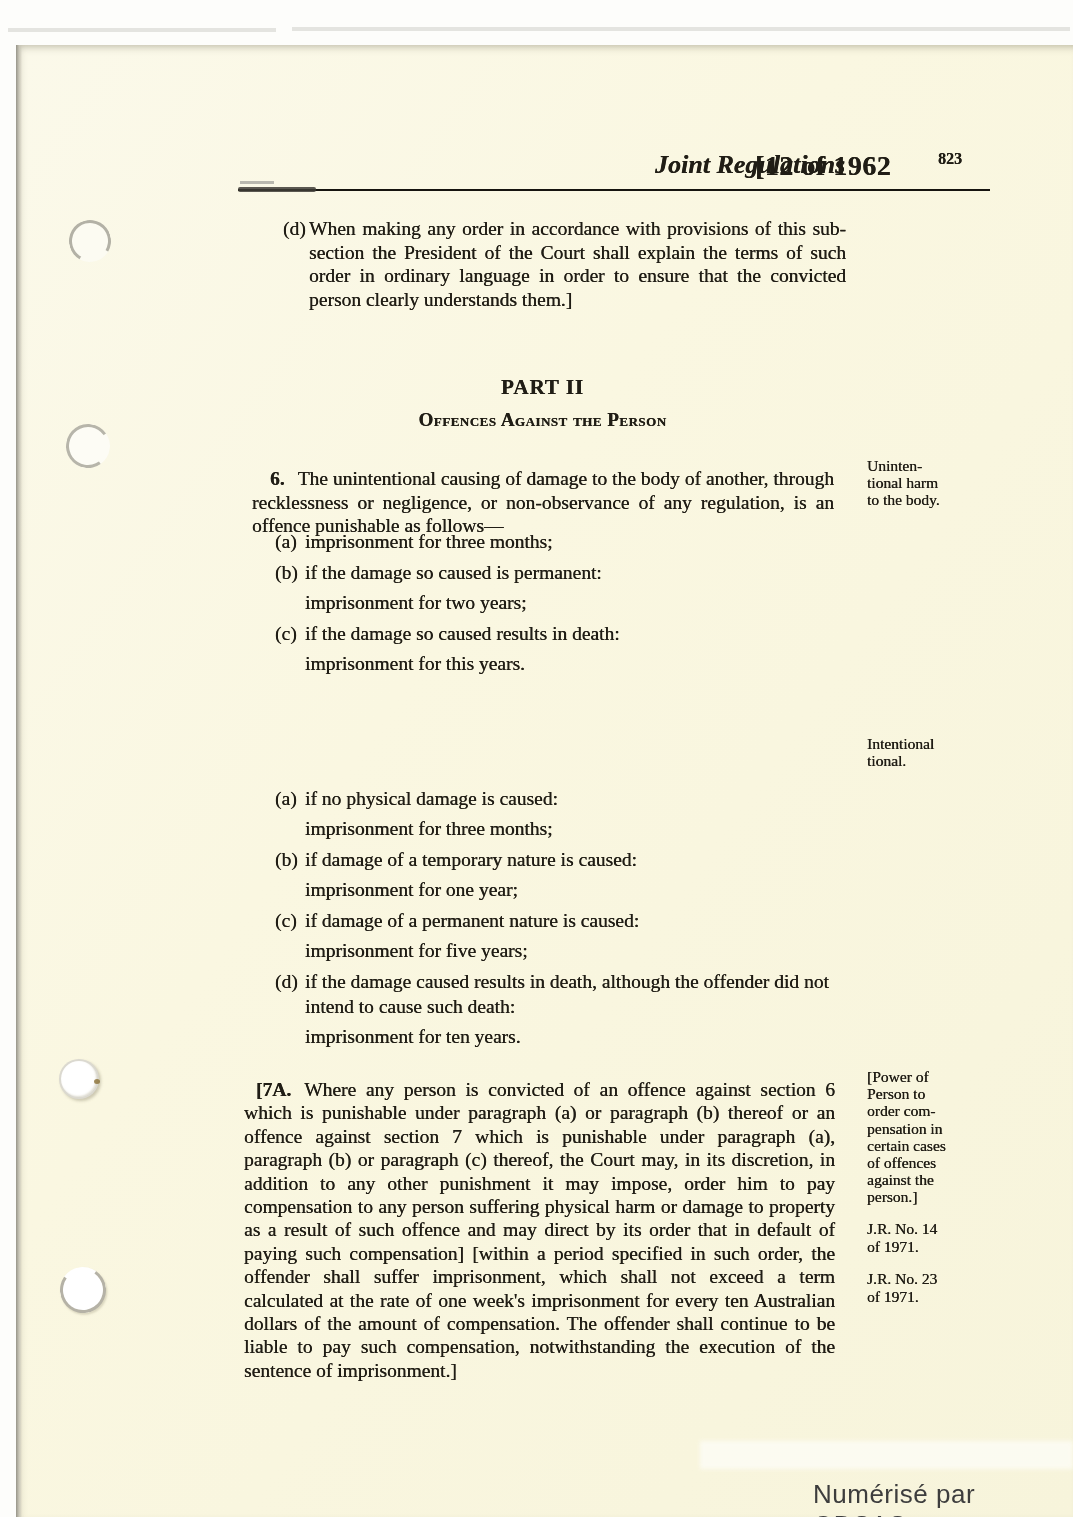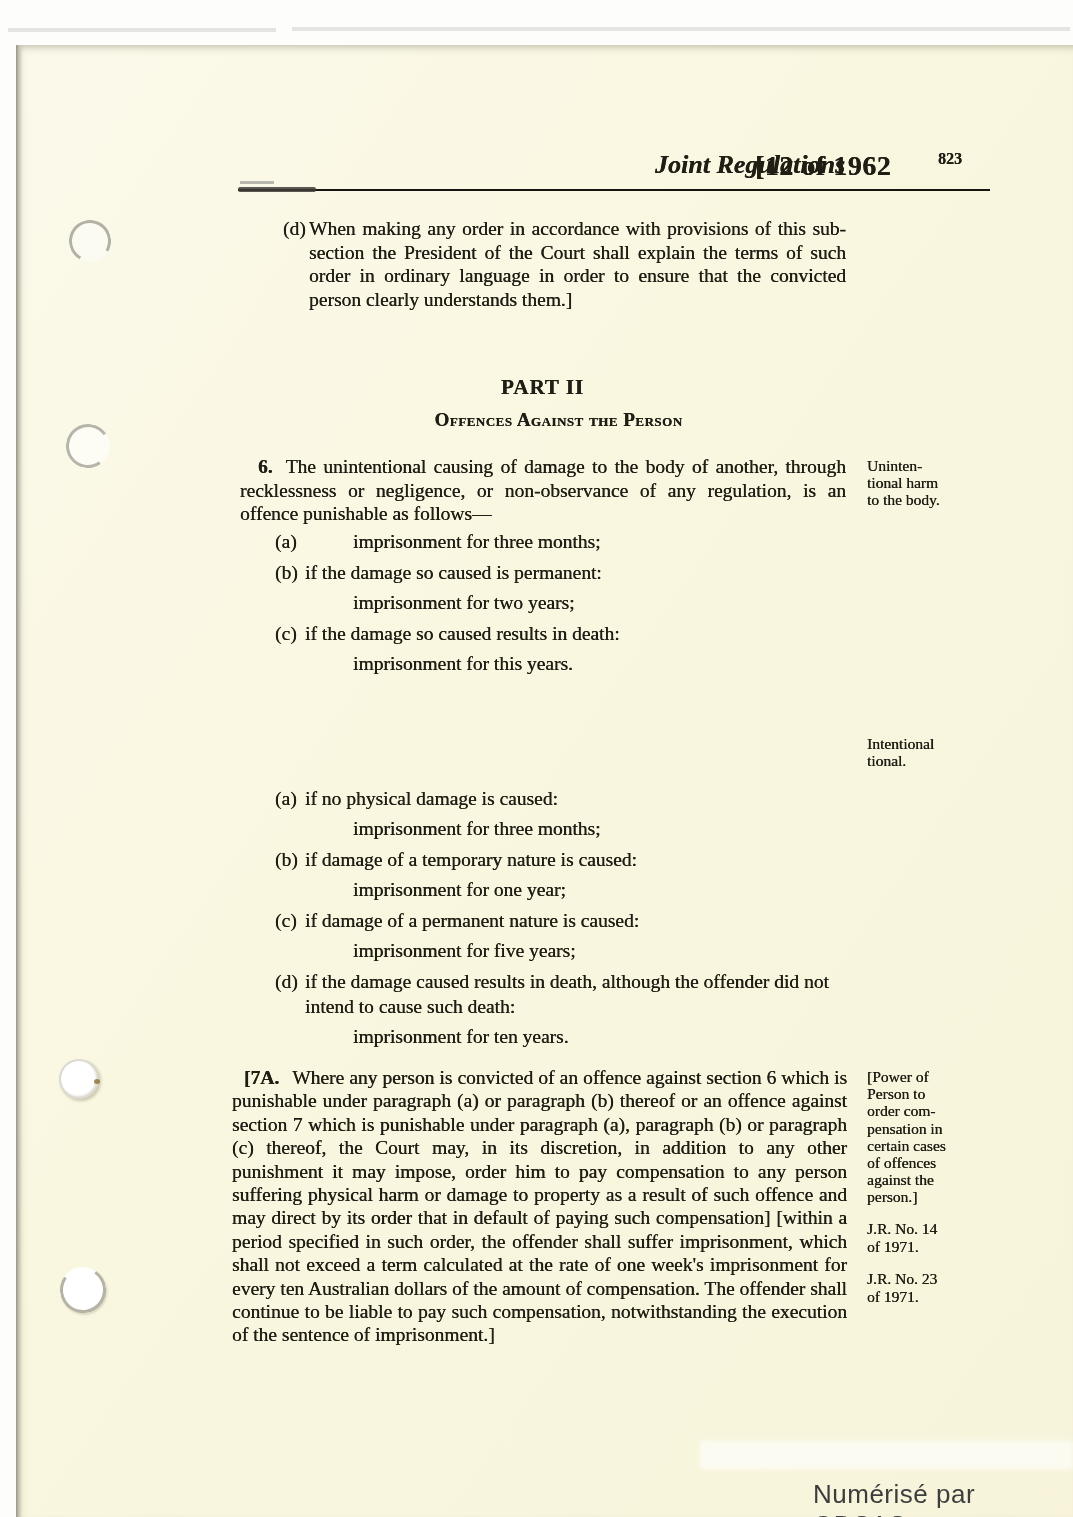--- a/index.html
+++ b/index.html
@@ -42,37 +42,37 @@
   .rule-smudge{position:absolute;left:238px;top:187px;width:78px;height:5px;background:#3e3c36;
            border-radius:2px;opacity:.85;}
   .rule-tick{position:absolute;left:240px;top:181px;width:34px;height:3px;background:#777;opacity:.5;}
   
   .clause{position:absolute;left:240px;top:217px;width:606px;box-sizing:border-box;
           padding-left:69px;text-align:justify;font-size:19.5px;line-height:23.6px;}
   .clause-label{position:absolute;left:43px;top:0;}
   
   .part{position:absolute;left:240px;top:375px;width:605px;text-align:center;
         font-weight:700;font-size:21px;letter-spacing:1px;}
-  .part-sub{position:absolute;left:256px;top:409px;width:605px;text-align:center;
+  .part-sub{position:absolute;left:240px;top:409px;width:605px;text-align:center;
         font-weight:700;font-size:19px;font-variant:small-caps;letter-spacing:.5px;}
   
   .sec{position:absolute;text-align:justify;font-size:19.5px;line-height:23.5px;}
-  .sec p{margin:0;text-indent:18px;}
+  .sec p{margin:12px;text-indent:18px;}
   .sec.s6{left:240px;top:455px;width:606px;}
   .sec.s7{left:240px;top:733px;width:606px;}
   .sec.s7a{left:232px;top:1066px;width:615px;line-height:23.4px;}
   .sec-num{font-weight:700;margin-right:13px;}
   
   .clist{position:absolute;left:240px;width:606px;font-size:19.5px;}
   .clist.l6{top:529px;}
   .clist.l7{top:786px;}
   .li{position:relative;padding-left:65px;margin-bottom:6px;}
   .li-label{position:absolute;left:35px;top:0;line-height:25px;}
   .li-cond{line-height:25px;margin-bottom:5px;}
-  .li-pen{line-height:25px;margin-bottom:1px;margin-left:48px;}
+  .li-pen{line-height:25px;margin-bottom:1px;}
   
   .mnote{position:absolute;left:867px;width:106px;font-size:15.5px;line-height:17.2px;}
   .mnote .mline{display:block;}
   .mnote.n6{top:457px;}
   .mnote.n7{top:735px;}
   .mnote.n7a{top:1068px;}
   .mnote.r1{top:1220px;line-height:17.5px;}
   .mnote.r2{top:1270px;line-height:17.5px;}
   
   .watermark{position:absolute;left:813px;top:1479px;font-family:"Liberation Sans",sans-serif;

